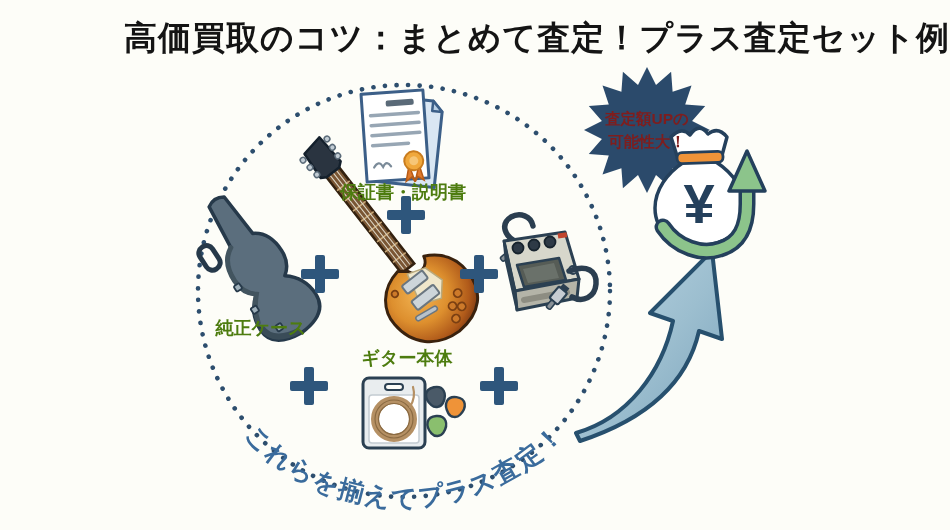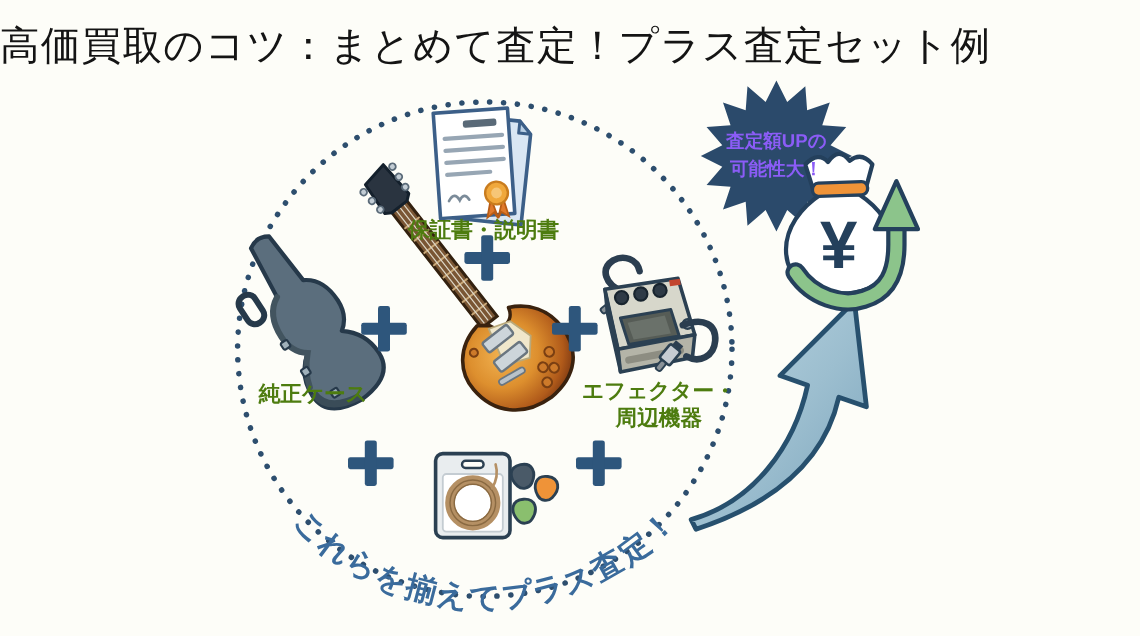--- a/index.html
+++ b/index.html
@@ -6,21 +6,21 @@
   html,body { width:950px; height:530px; }
   body { font-family:"Liberation Sans","DejaVu Sans",sans-serif; background:#ffffff; }
   .canvas {
     position:relative; width:950px; height:530px;
     background:#fdfdf8; overflow:hidden;
   }
   .art { position:absolute; left:0; top:0; width:950px; height:530px; }
 
   .title {
     position:absolute; left:0; top:16px; width:950px;
-    text-align:left; font-size:33px; font-weight:400;
+    text-align:right; font-size:33px; font-weight:700;
     letter-spacing:1px; color:#141414;
   }
 
   .item-label {
     position:absolute; transform:translate(-50%,-50%);
     font-size:18px; font-weight:bold; color:#4d7c0f;
     white-space:pre-line; text-align:center; line-height:1.25;
   }
   .lbl-documents { left:403px; top:192px; }
   .lbl-case      { left:261px; top:328px; }
@@ -35,21 +35,21 @@
   .plus::before { left:0; top:14px; width:38px; height:10px; }
   .plus::after  { left:14px; top:0; width:10px; height:38px; }
   .plus-1 { left:406px; top:215px; }
   .plus-2 { left:320px; top:274px; }
   .plus-3 { left:479px; top:274px; }
   .plus-4 { left:309px; top:386px; }
   .plus-5 { left:499px; top:386px; }
 
   .badge-text {
     position:absolute; left:647px; top:130px; transform:translate(-50%,-50%);
-    text-align:center; color:#8b5cf6; font-size:15.5px; font-weight:bold;
+    text-align:center; color:#7f1d1d; font-size:15.5px; font-weight:bold;
     line-height:1.5; white-space:nowrap;
   }
 
   .arc-text { position:absolute; left:0; top:0; width:950px; height:530px; pointer-events:none; }
   .arc-text span {
     position:absolute; font-size:25.5px; font-weight:bold; color:#3a6b9c;
   }
 </style>
 </head>
 <body>
@@ -214,22 +214,21 @@
         <path d="M 663 227 C 677 248 702 255 720 249 C 740 243 747 227 747 204 L 747 186" fill="none" stroke="#8cc48b" stroke-width="10" stroke-linecap="round"></path>
         <polygon points="729,191 765,191 747,151" fill="#8cc48b" stroke="#24405c" stroke-width="3.5" stroke-linejoin="round"></polygon>
       </g>
     </g>
   </svg>
 
   <h1 class="title">高価買取のコツ：まとめて査定！プラス査定セット例</h1>
 
   <div class="item-label lbl-documents">保証書・説明書</div>
   <div class="item-label lbl-case">純正ケース</div>
-  <div class="item-label lbl-effects">エフェクター・
-周辺機器</div>
+  <div class="item-label lbl-guitar">ギター本体</div>
 
   <div class="plus plus-1"></div>
   <div class="plus plus-2"></div>
   <div class="plus plus-3"></div>
   <div class="plus plus-4"></div>
   <div class="plus plus-5"></div>
 
   <div class="badge-text">
     <div>査定額UPの</div>
     <div>可能性大！</div>

